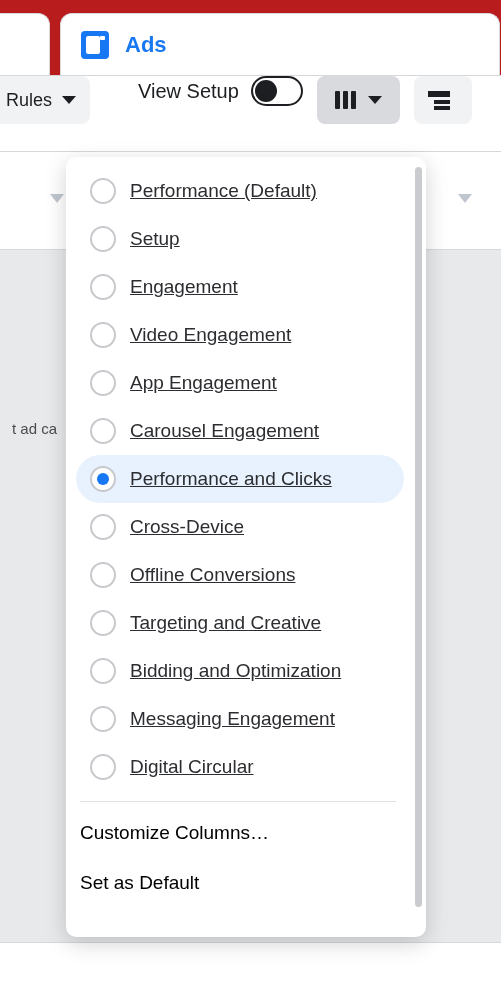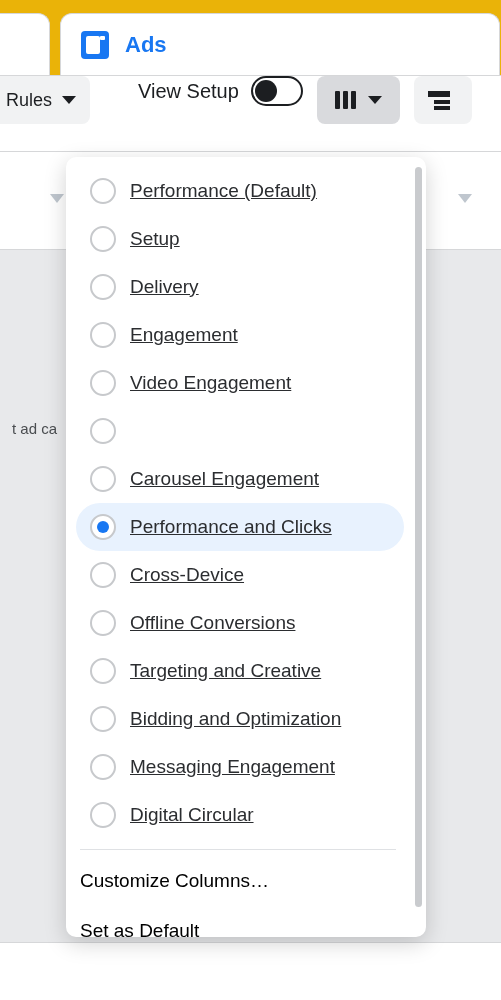--- a/index.html
+++ b/index.html
@@ -19,21 +19,21 @@
     position: relative;
     width: 501px;
     height: 1000px;
   }
 
   
   .tab-strip {
     position: absolute;
     top: 0; left: 0; right: 0;
     height: 76px;
-    background: #eab308;
+    background: #b91c1c;
     border-bottom: 1px solid #d6d7d9;
     overflow: hidden;
   }
   .tab {
     position: absolute;
     bottom: 0;
     height: 62px;
     background: #ffffff;
     border: 1px solid #d6d7d9;
     border-bottom: none;
@@ -311,32 +311,29 @@
         <div class="item">
           <span class="radio"></span>
           <span>Performance (Default)</span>
         </div>
         <div class="item">
           <span class="radio"></span>
           <span>Setup</span>
         </div>
         <div class="item">
           <span class="radio"></span>
-          <span>Delivery</span>
-        </div>
-        <div class="item">
-          <span class="radio"></span>
           <span>Engagement</span>
         </div>
         <div class="item">
           <span class="radio"></span>
           <span>Video Engagement</span>
         </div>
         <div class="item">
           <span class="radio"></span>
+          <span>App Engagement</span>
         </div>
         <div class="item">
           <span class="radio"></span>
           <span>Carousel Engagement</span>
         </div>
         <div class="item selected">
           <span class="radio"></span>
           <span>Performance and Clicks</span>
         </div>
         <div class="item">

